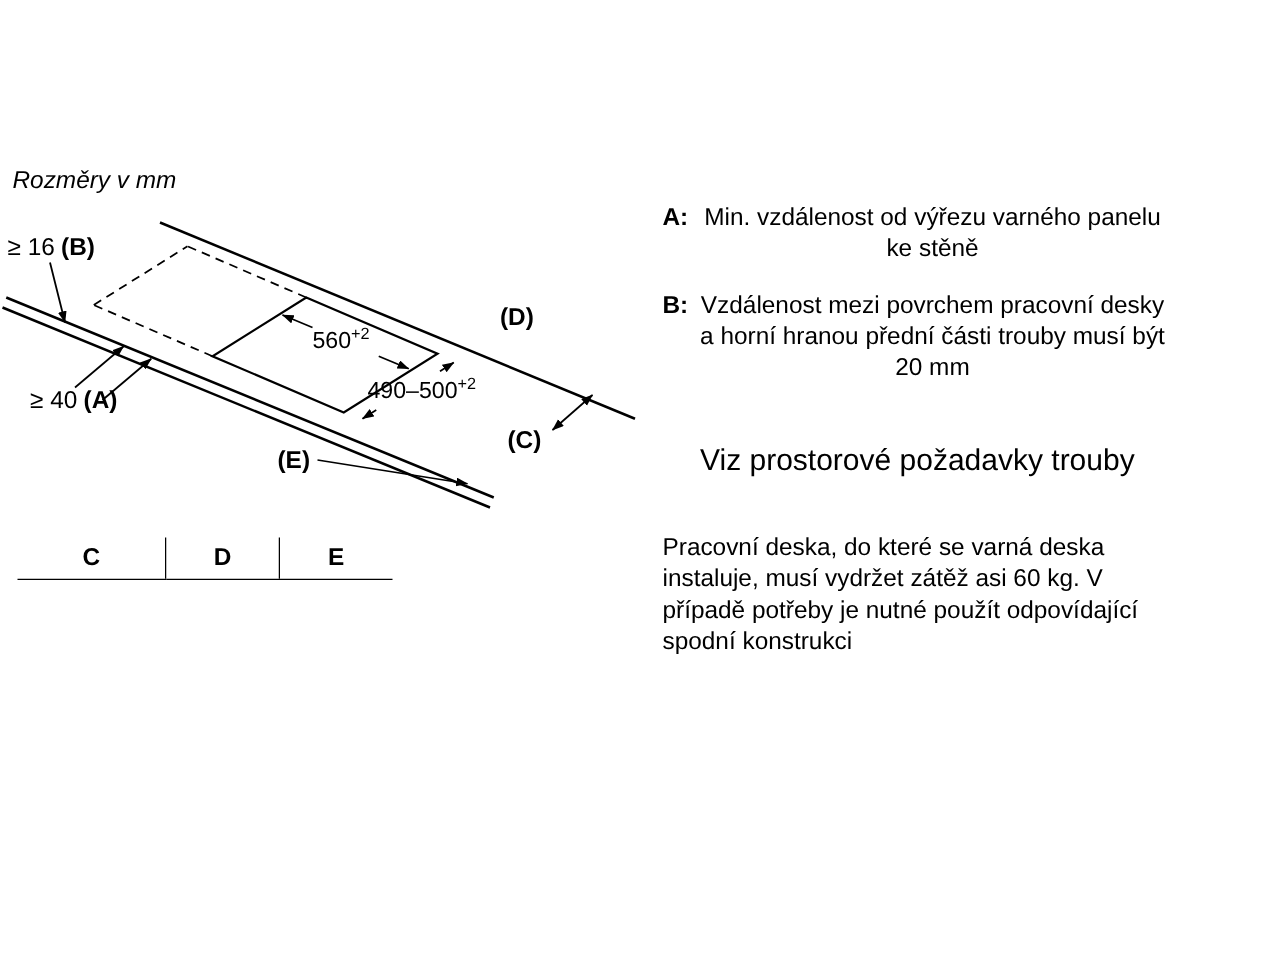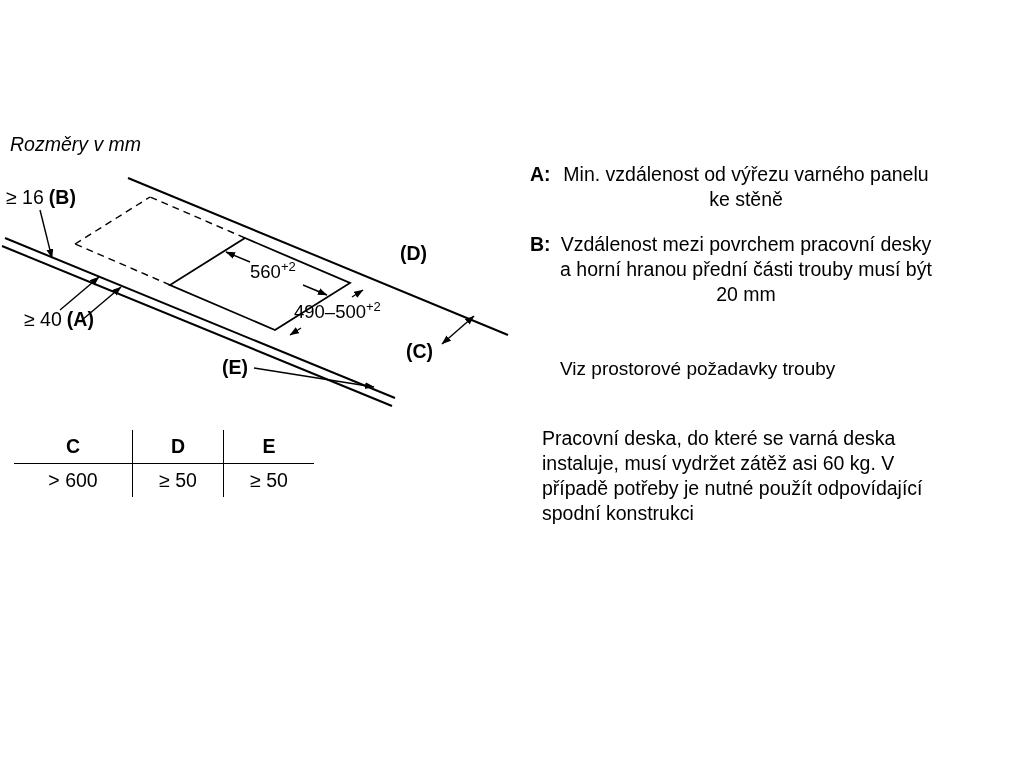--- a/index.html
+++ b/index.html
@@ -21,22 +21,22 @@
   table.dim-table th{font-weight:bold;border-bottom:1.6px solid #000;}
   table.dim-table th,table.dim-table td{padding:3px 4px;height:27px;}
   table.dim-table .c1{width:110px;}
   table.dim-table .c2{width:82px;border-left:1.6px solid #000;}
   table.dim-table .c3{width:82px;border-left:1.6px solid #000;}
 
   
   .note{position:absolute;display:flex;font-size:19.5px;line-height:25px;}
   .note-label{width:30px;flex:none;font-weight:bold;}
   .note-text{width:372px;text-align:center;}
-  .see-also{position:absolute;left:560px;top:356px;font-size:19px;line-height:25px;}
-  .paragraph{position:absolute;left:530px;top:426px;width:392px;font-size:19.5px;line-height:25px;margin-left:12px;}
+  .see-also{position:absolute;left:560px;top:356px;font-size:24px;line-height:25px;}
+  .paragraph{position:absolute;left:530px;top:426px;width:392px;font-size:19.5px;line-height:25px;}
 </style>
 </head>
 <body>
 
 <div class="page">
 
   <div class="title">Rozměry v mm</div>
 
   <div class="diagram-wrap">
     <svg width="512" height="280" viewBox="0 0 512 280" xmlns="http://www.w3.org/2000/svg">
@@ -103,25 +103,20 @@
 
   <table class="dim-table">
     <thead>
       <tr>
         <th class="c1">C</th>
         <th class="c2">D</th>
         <th class="c3">E</th>
       </tr>
     </thead>
     <tbody>
-      <tr>
-        <td class="c1">&gt; 600</td>
-        <td class="c2">≥ 50</td>
-        <td class="c3">≥ 50</td>
-      </tr>
     </tbody>
   </table>
 
   <div class="note" style="left:530px;top:162px;">
     <div class="note-label">A:</div>
     <div class="note-text">Min. vzdálenost od výřezu varného panelu ke stěně</div>
   </div>
 
   <div class="note" style="left:530px;top:232px;">
     <div class="note-label">B:</div>

